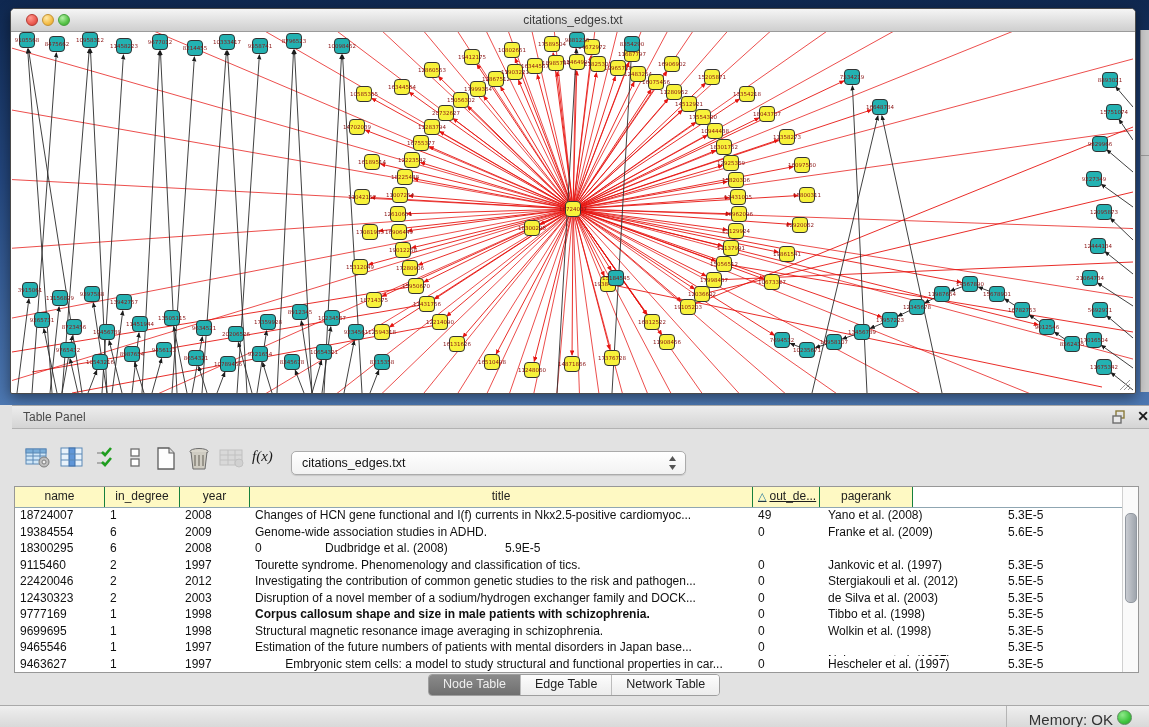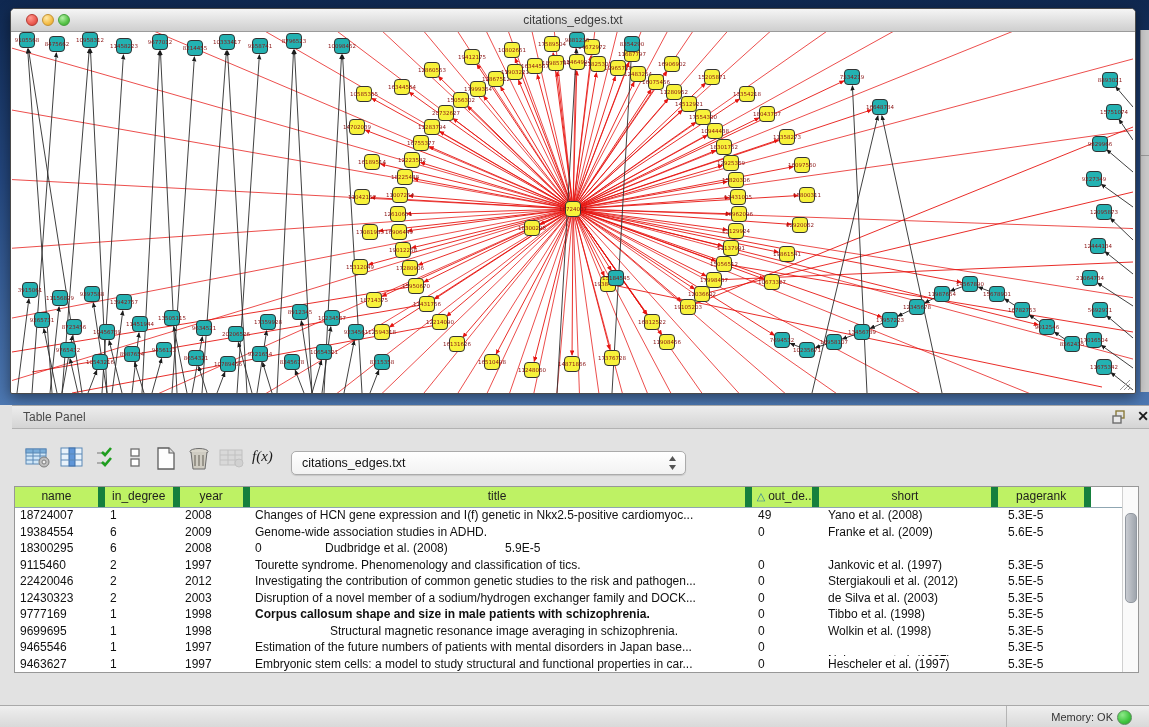--- a/index.html
+++ b/index.html
@@ -39,21 +39,21 @@
   #dropdown{position:absolute;left:285px;top:22px;width:393px;height:22px;background:linear-gradient(180deg,#ffffff,#f2f2f2);
     border:1px solid #ababab;border-radius:5px;box-shadow:0 1px 1px rgba(0,0,0,.12);}
   #dropdown .val{position:absolute;left:10px;top:4px;font-size:12.5px;color:#111;}
   #dropdown .arrows{position:absolute;right:8px;top:3px;width:9px;height:16px;}
   
   #tbl{position:absolute;left:14px;top:81px;width:1125px;height:187px;background:#ffffff;
     border:1px solid #979797;box-sizing:border-box;}
   #tbl-head{position:absolute;left:0;top:0;height:20px;width:1108px;display:flex;
     border-bottom:1px solid #8fa6b2;}
   .hc{box-sizing:border-box;height:20px;font-size:12px;color:#1e1e1e;line-height:19px;
-    background:#bef264;border-right:7px solid #15803d;text-align:center;overflow:hidden;white-space:nowrap;}
+    background:#fef9c3;border-right:1px solid #15803d;text-align:center;overflow:hidden;white-space:nowrap;}
   .hc.filler{background:#ffffff;border-right:none;}
   .hc.sorted{text-align:left;padding-left:5px;}
   .sort-tri{color:#2e7d9e;font-size:11px;margin-right:3px;}
   #tbl-body{position:absolute;left:0;top:20px;width:1108px;height:165px;overflow:hidden;}
   .trow{display:flex;height:16.5px;}
   .tc{box-sizing:border-box;font-size:12px;color:#101010;line-height:16px;
     padding-left:5px;overflow:hidden;white-space:nowrap;}
   
   #vscroll{position:absolute;right:0;top:0;width:15px;height:185px;background:#fafafa;border-left:1px solid #d0d0d0;}
   #vthumb{position:absolute;left:2px;top:26px;width:10px;height:88px;border-radius:5px;
@@ -61,21 +61,21 @@
   
   #tabs{position:absolute;left:428px;top:269px;height:20px;display:flex;
     border:1px solid #9e9e9e;border-radius:4px;overflow:hidden;box-shadow:inset 0 1px 0 rgba(255,255,255,.6);}
   .tab{font-size:12.5px;line-height:19px;padding:0 14px;background:linear-gradient(180deg,#fdfdfd,#ececec);
     color:#222;border-right:1px solid #bcbcbc;}
   .tab:last-child{border-right:none;}
   .tab.sel{background:linear-gradient(180deg,#8a8a8a,#6f6f6f);color:#efefef;}
   
   #statusbar{position:absolute;left:0;top:705px;width:1149px;height:22px;
     background:linear-gradient(180deg,#efefef,#d9d9d9);border-top:1px solid #a9a9a9;box-sizing:border-box;}
-  #mem-label{position:absolute;right:36px;top:5px;font-size:11px;color:#333;}
+  #mem-label{position:absolute;right:36px;top:5px;font-size:15px;color:#333;}
   #mem-dot{position:absolute;right:17px;top:4px;width:13px;height:13px;border-radius:50%;
     background:radial-gradient(circle at 35% 30%,#8ee98a,#3ec43e 60%,#2f9e36);border:1px solid #5a8a5a;}
   #status-div{position:absolute;right:13px;top:0;width:1px;height:100%;background:#b5b5b5;right:142px;}
 </style>
 </head>
 <body>
 
 <div id="desktop">
   <div id="back-sliver">
     <div class="hairline"></div>
@@ -649,31 +649,30 @@
       </svg>
     </div>
   </div>
 
   <div id="tbl">
     <div id="tbl-head">
         <div class="hc" style="width: 90px;">name</div>
         <div class="hc" style="width: 75px;">in_degree</div>
         <div class="hc" style="width: 70px;">year</div>
         <div class="hc" style="width: 503px;">title</div>
-        <div class="hc sorted" style="width: 67px;"><span class="sort-tri">△</span>out_de...</div>
-        <div class="hc" style="width: 180px;">short</div>
+        <div class="hc sorted" style="width: 67px; text-decoration: underline;"><span class="sort-tri">△</span>out_de...</div>
         <div class="hc" style="width: 93px;">pagerank</div>
         <div class="hc filler" style="width: 32px;"></div>
       </div>
     <div id="tbl-body">
         <div class="trow">
           <div class="tc" style="width: 90px;">18724007</div>
           <div class="tc" style="width: 75px;">1</div>
           <div class="tc" style="width: 70px;">2008</div>
-          <div class="tc" style="width: 503px;">Changes of HCN gene expression and I(f) genetic in Nkx2.5-positive cardiomyoc...</div>
+          <div class="tc" style="width: 503px;">Changes of HCN gene functional and I(f) currents in Nkx2.5-positive cardiomyoc...</div>
           <div class="tc" style="width: 67px;">49</div>
           <div class="tc" style="width: 180px; padding-left: 8px;">Yano et al. (2008)</div>
           <div class="tc" style="width: 93px; padding-left: 8px;">5.3E-5</div>
         </div>
         <div class="trow">
           <div class="tc" style="width: 90px;">19384554</div>
           <div class="tc" style="width: 75px;">6</div>
           <div class="tc" style="width: 70px;">2009</div>
           <div class="tc" style="width: 503px;">Genome-wide association studies in ADHD.</div>
           <div class="tc" style="width: 67px;">0</div>
@@ -721,48 +720,53 @@
           <div class="tc" style="width: 70px;">1998</div>
           <div class="tc" style="width: 503px; font-weight: bold;">Corpus callosum shape and size in male patients with schizophrenia.</div>
           <div class="tc" style="width: 67px;">0</div>
           <div class="tc" style="width: 180px; padding-left: 8px;">Tibbo et al. (1998)</div>
           <div class="tc" style="width: 93px; padding-left: 8px;">5.3E-5</div>
         </div>
         <div class="trow">
           <div class="tc" style="width: 90px;">9699695</div>
           <div class="tc" style="width: 75px;">1</div>
           <div class="tc" style="width: 70px;">1998</div>
-          <div class="tc" style="width: 503px; text-align: center;">Structural magnetic resonance image averaging in schizophrenia.</div>
+          <div class="tc" style="width: 503px;">Structural magnetic resonance image averaging in schizophrenia.</div>
           <div class="tc" style="width: 67px;">0</div>
           <div class="tc" style="width: 180px; padding-left: 8px;">Wolkin et al. (1998)</div>
           <div class="tc" style="width: 93px; padding-left: 8px;">5.3E-5</div>
         </div>
         <div class="trow">
           <div class="tc" style="width: 90px;">9465546</div>
           <div class="tc" style="width: 75px;">1</div>
           <div class="tc" style="width: 70px;">1997</div>
           <div class="tc" style="width: 503px;">Estimation of the future numbers of patients with mental disorders in Japan base...</div>
           <div class="tc" style="width: 67px;">0</div>
           <div class="tc" style="width: 180px; padding-left: 8px; margin-top: 13px;">Nakamura et al. (1997)</div>
           <div class="tc" style="width: 93px; padding-left: 8px;">5.3E-5</div>
         </div>
         <div class="trow">
           <div class="tc" style="width: 90px;">9463627</div>
           <div class="tc" style="width: 75px;">1</div>
           <div class="tc" style="width: 70px;">1997</div>
-          <div class="tc" style="width: 503px;">Embryonic stem cells: a model to study structural and functional properties in car...</div>
+          <div class="tc" style="width: 503px; text-align: center;">Embryonic stem cells: a model to study structural and functional properties in car...</div>
           <div class="tc" style="width: 67px;">0</div>
           <div class="tc" style="width: 180px; padding-left: 8px;">Hescheler et al. (1997)</div>
           <div class="tc" style="width: 93px; padding-left: 8px;">5.3E-5</div>
         </div>
       </div>
     <div id="vscroll">
       <div id="vthumb"></div>
     </div>
   </div>
 
+  <div id="tabs">
+      <div class="tab sel">Node Table</div>
+      <div class="tab">Edge Table</div>
+      <div class="tab">Network Table</div>
+    </div>
 </div>
 
 <div id="statusbar">
   <div id="status-div"></div>
   <span id="mem-label">Memory: OK</span>
   <span id="mem-dot"></span>
 </div>
 
 </body></html>

